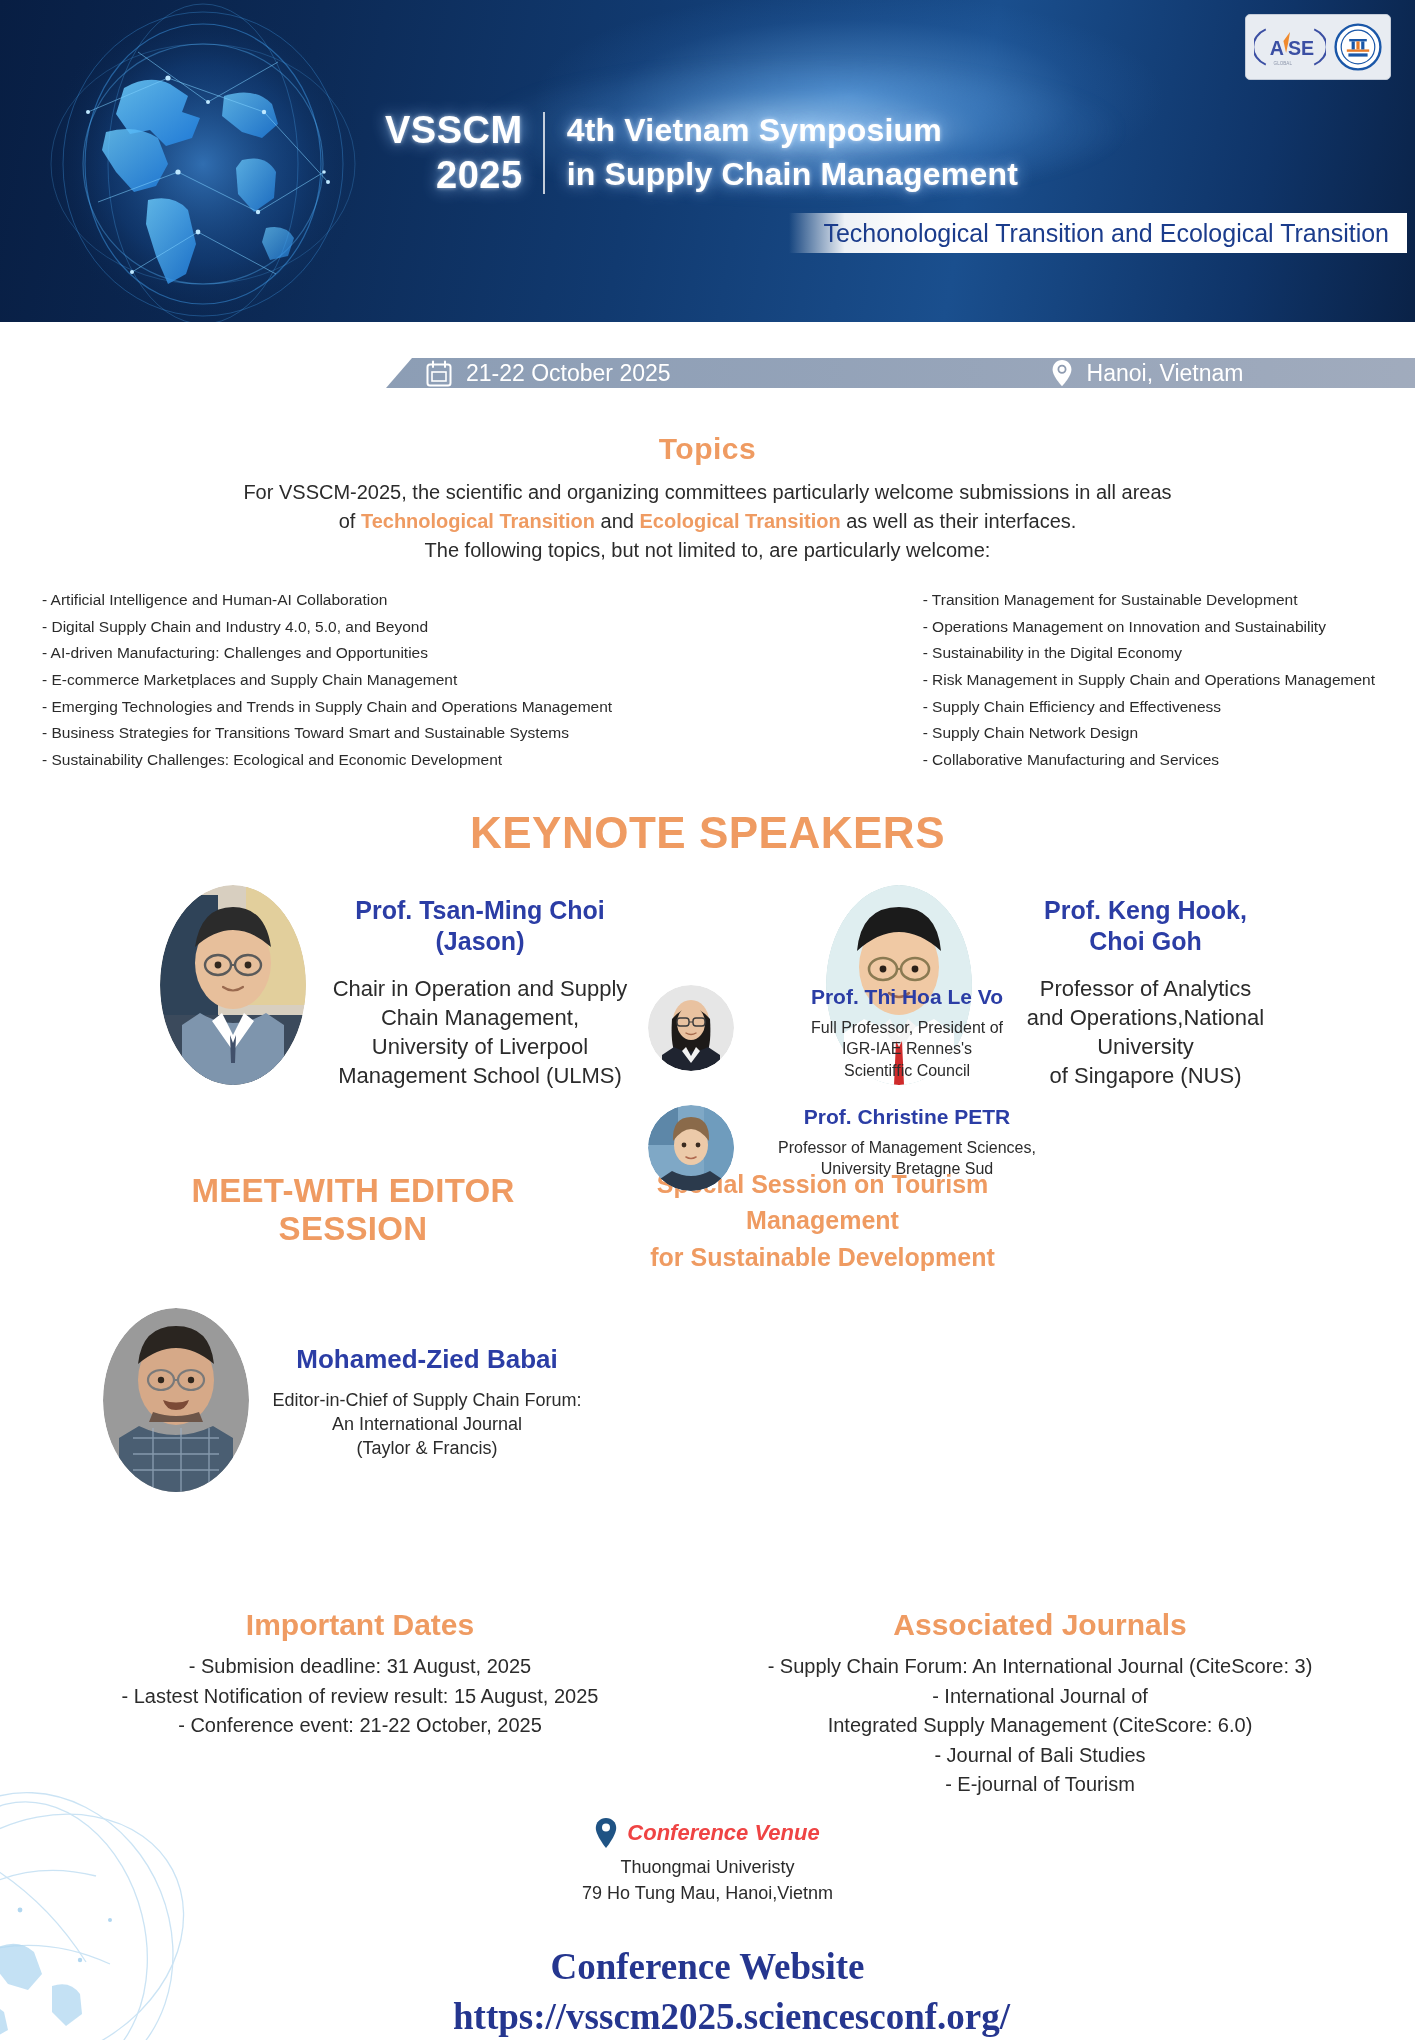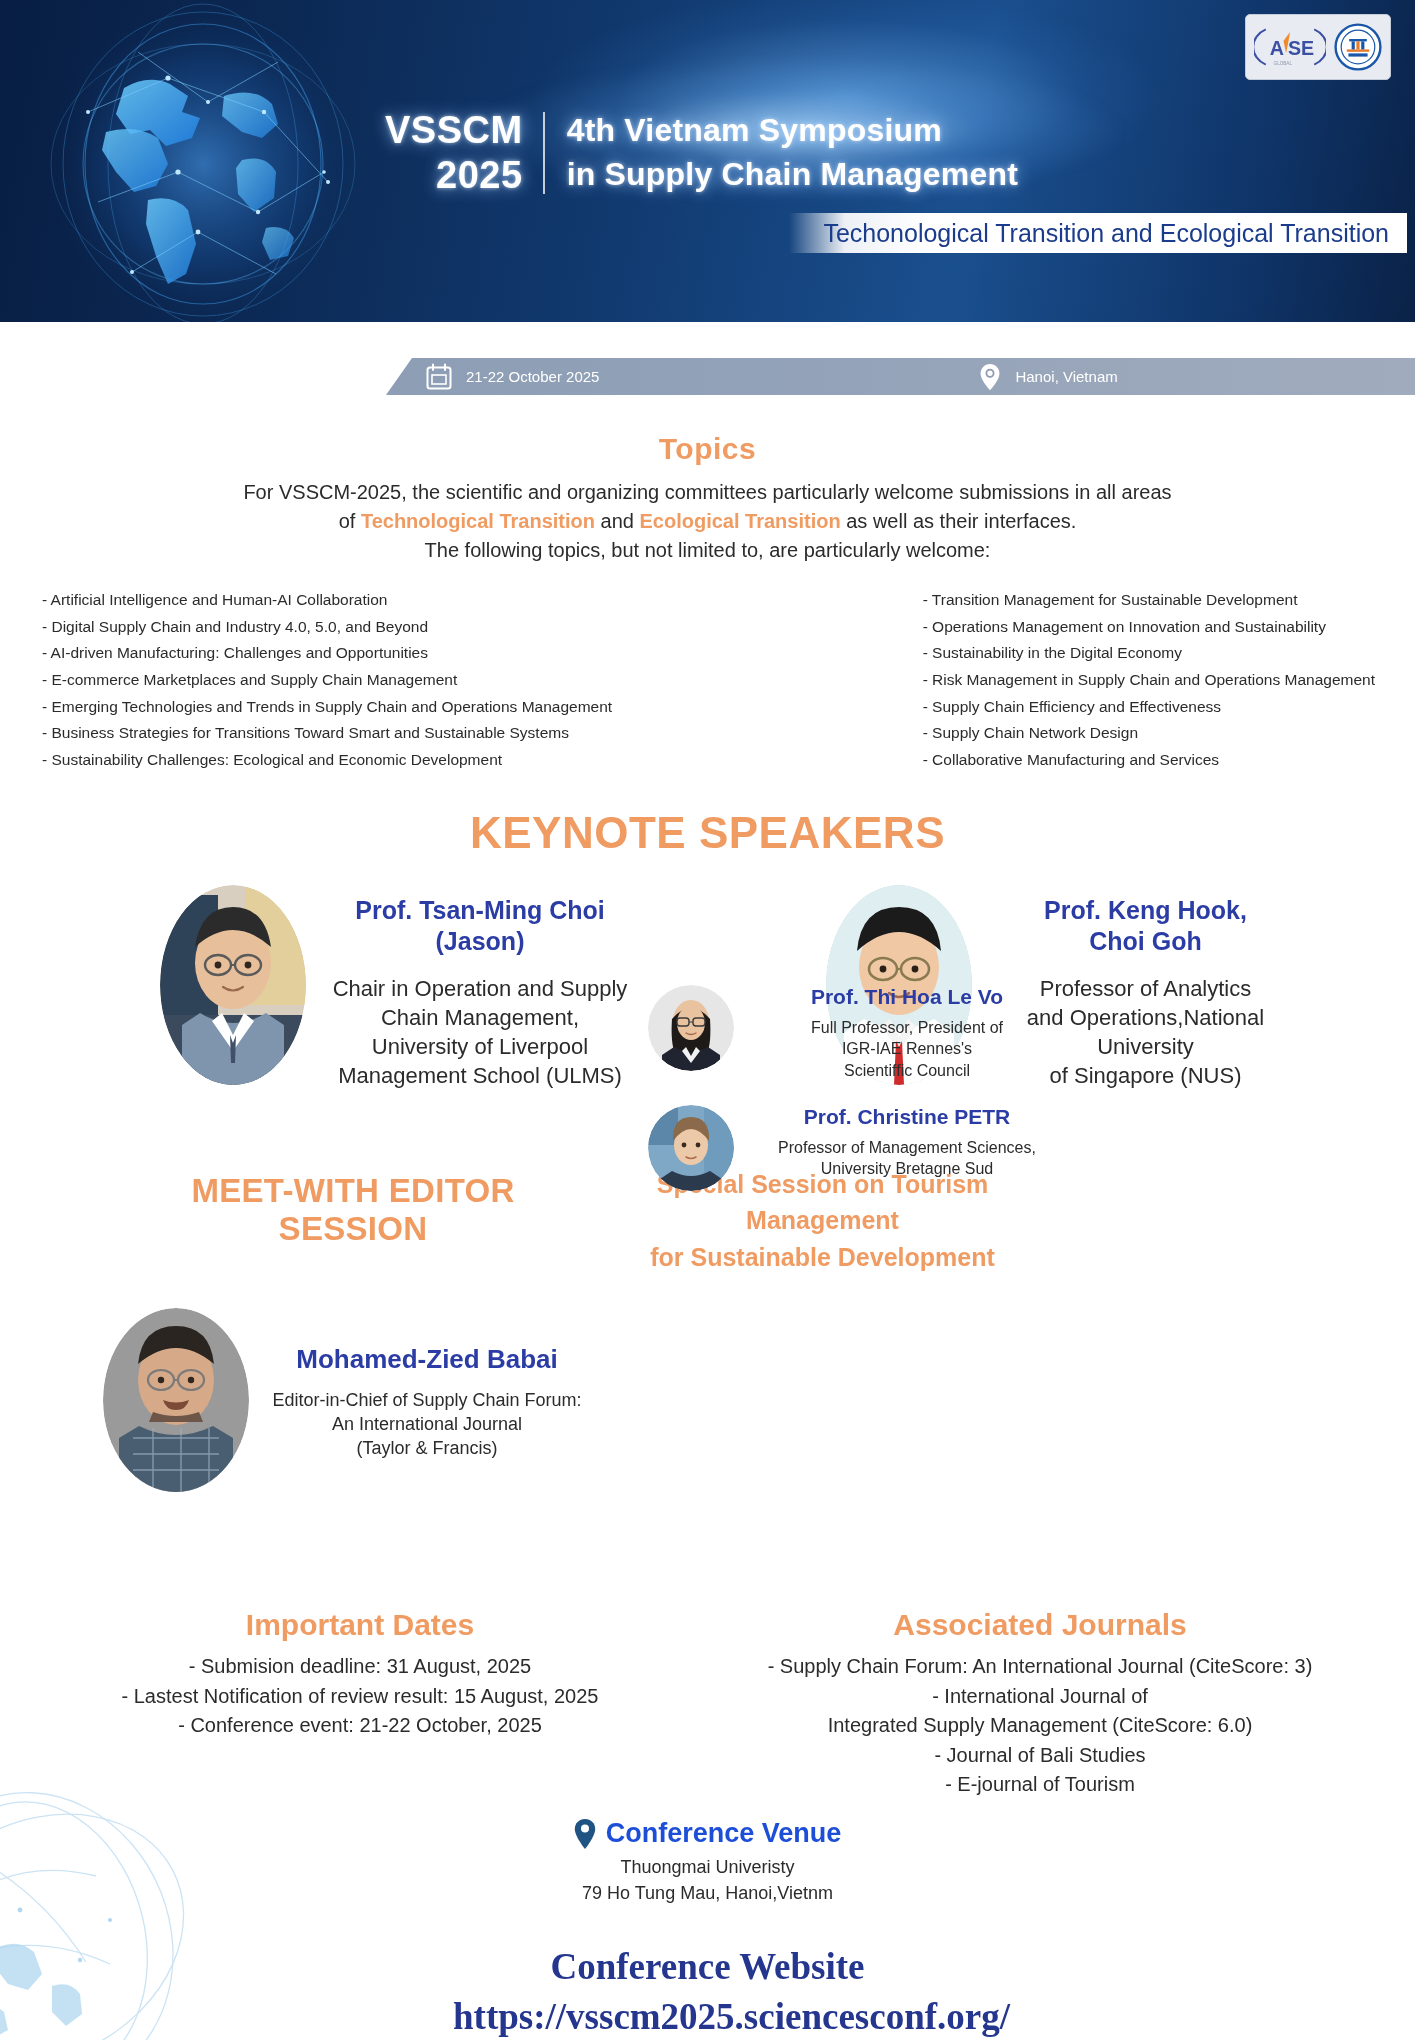--- a/index.html
+++ b/index.html
@@ -60,24 +60,24 @@
   .subtitle-ribbon {
     position:absolute; right: 8px; top: 213px;
     min-width: 600px; height: 40px; padding: 0 18px 0 34px;
     display:flex; align-items:center;
     color: #1b3c8c; font-size: 25px; font-weight: 500; white-space: nowrap;
     background: linear-gradient(90deg, rgba(255,255,255,0) 0%, rgba(255,255,255,0.92) 9%, #ffffff 22%, #ffffff 100%);
   }
 
   
   .meta-bar {
-    position:absolute; left: 386px; top: 358px; width: 1029px; height: 37px;
+    position:absolute; left: 386px; top: 358px; width: 1029px; height: 30px;
     background: linear-gradient(90deg, rgba(108,130,160,0.78) 0%, rgba(128,146,172,0.85) 40%, rgba(150,162,182,0.9) 100%);
     clip-path: polygon(26px 0, 100% 0, 100% 100%, 0 100%);
-    display:flex; align-items:center; color:#ffffff; font-size: 15px;
+    display:flex; align-items:center; color:#ffffff; font-size: 23px;
   }
   .meta-item { display:flex; align-items:center; gap: 14px; }
   .meta-item.date { margin-left: 40px; }
   .meta-item.loc  { margin-left: 380px; }
   .icon-cal { width: 26px; height: 27px; }
   .icon-pin { width: 22px; height: 28px; }
 
   
   .sec-topics { position:absolute; left:0; top: 432px; width: 1415px; }
   .h-topics {
@@ -158,21 +158,21 @@
     position:absolute; left: 690px; top: 1652px; width: 700px; text-align:center;
     color:#2b2b2b; font-size: 20px; line-height: 1.48;
   }
 
   
   .venue-head {
     position:absolute; left: 0; top: 1818px; width: 1415px;
     display:flex; align-items:center; justify-content:center; gap: 10px;
   }
   .venue-pin { width: 22px; height: 30px; }
-  .venue-title { color:#1d4ed8; font-size: 27px; font-weight:bold; }
+  .venue-title { color:#ef4444; font-size: 22px; font-weight:bold;font-style:italic; }
   .venue-lines {
     position:absolute; left:0; top: 1855px; width:1415px; text-align:center;
     color:#2b2b2b; font-size: 18px; line-height: 1.42;
   }
 
   
   .web-head {
     position:absolute; left:0; top: 1945px; width:1415px; text-align:center;
     color:#25368f; font-size: 37px; font-weight: bold;
     font-family: "Liberation Serif", serif;

